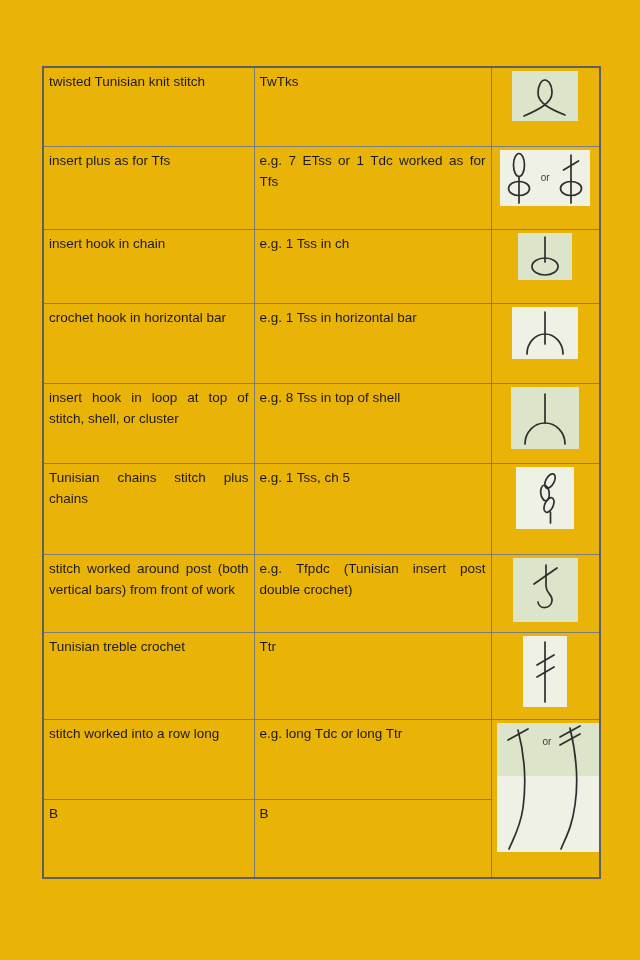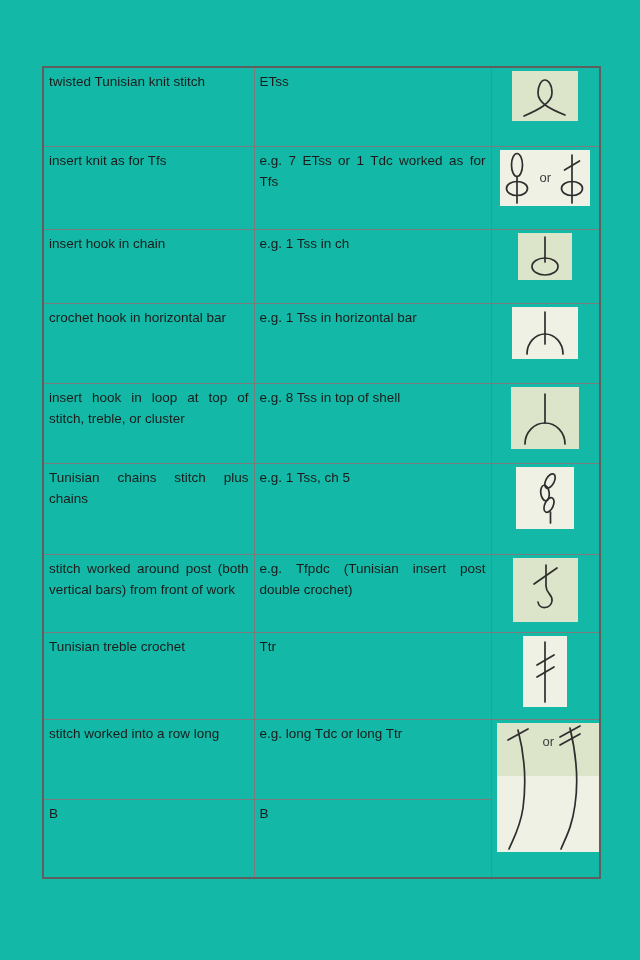--- a/index.html
+++ b/index.html
@@ -1,19 +1,19 @@
 <!DOCTYPE html>
 <html><head>
 <meta charset="utf-8">
 <style>
   html,body{margin:0;padding:0;}
   .page{
     position:relative;
     width:640px;height:960px;
-    background:#14b8a6;
+    background:#eab308;
     font-family:"Liberation Sans", sans-serif;
     color:#1b1b1b;
     overflow:hidden;
   }
   table.stitch{
     position:absolute;left:42px;top:66px;
     width:557px;
     border-collapse:collapse;
     table-layout:fixed;
     border:2px solid #5f5f5f;
@@ -37,21 +37,21 @@
     display:flex;
     align-items:center;
     justify-content:center;
     position:relative;
   }
   .patch.dark{background:#dce4c9;}
   .patch.light{background:#eef1e4;}
   .patch svg{display:block;}
   .glyph{stroke:#2e2e2e;stroke-width:1.7;fill:none;stroke-linecap:round;}
   .or-label{
-    font-size:13px;
+    font-size:10px;
     color:#3f3f3f;
     line-height:10px;
     text-align:right;
   }
   .spanpatch{
     margin:0 auto;
     width:105px;height:129px;
     position:relative;
     background:linear-gradient(to bottom,#dce4c9 0,#dce4c9 53px,#eef1e4 53px,#eef1e4 100%);
   }
@@ -67,32 +67,32 @@
   <table class="stitch">
     <colgroup>
       <col style="width:211px">
       <col style="width:237px">
       <col style="width:109px">
     </colgroup>
     <tbody>
 
       <tr style="height:79px">
         <td>twisted Tunisian knit stitch</td>
-        <td>ETss</td>
+        <td>TwTks</td>
         <td class="symcell">
           <div class="patch dark" style="width:66px;height:50px">
             <svg width="66" height="50" viewBox="0 0 66 50">
               <path class="glyph" d="M 12 45 C 26 39 40 32 40 22 C 40 13 36 9 33 9 C 29 9 26 15 26 22 C 26 32 38 38 53 44"></path>
             </svg>
           </div>
         </td>
       </tr>
 
       <tr style="height:83px">
-        <td>insert knit as for Tfs</td>
+        <td>insert plus as for Tfs</td>
         <td>e.g. 7 ETss or 1 Tdc worked as for Tfs</td>
         <td class="symcell">
           <div class="patch light" style="width:90px;height:56px;gap:4px">
             <svg width="34" height="56" viewBox="0 0 34 56">
               <ellipse class="glyph" cx="16" cy="15" rx="5.5" ry="11.5"></ellipse>
               <line class="glyph" x1="16" y1="26.5" x2="16" y2="53"></line>
               <ellipse class="glyph" cx="16" cy="38.5" rx="10.5" ry="7"></ellipse>
             </svg>
             <span class="or-label">or</span>
             <svg width="34" height="56" viewBox="0 0 34 56">
@@ -124,21 +124,21 @@
           <div class="patch light" style="width:66px;height:52px">
             <svg width="66" height="52" viewBox="0 0 66 52">
               <line class="glyph" x1="33" y1="5" x2="33" y2="37"></line>
               <path class="glyph" d="M 15 47 A 18 20 0 0 1 51 47"></path>
             </svg>
           </div>
         </td>
       </tr>
 
       <tr style="height:80px">
-        <td>insert hook in loop at top of stitch, treble, or cluster</td>
+        <td>insert hook in loop at top of stitch, shell, or cluster</td>
         <td>e.g. 8 Tss in top of shell</td>
         <td class="symcell">
           <div class="patch dark" style="width:68px;height:62px">
             <svg width="68" height="62" viewBox="0 0 68 62">
               <line class="glyph" x1="34" y1="7" x2="34" y2="36"></line>
               <path class="glyph" d="M 14 57 A 20 21 0 0 1 54 57"></path>
             </svg>
           </div>
         </td>
       </tr>

